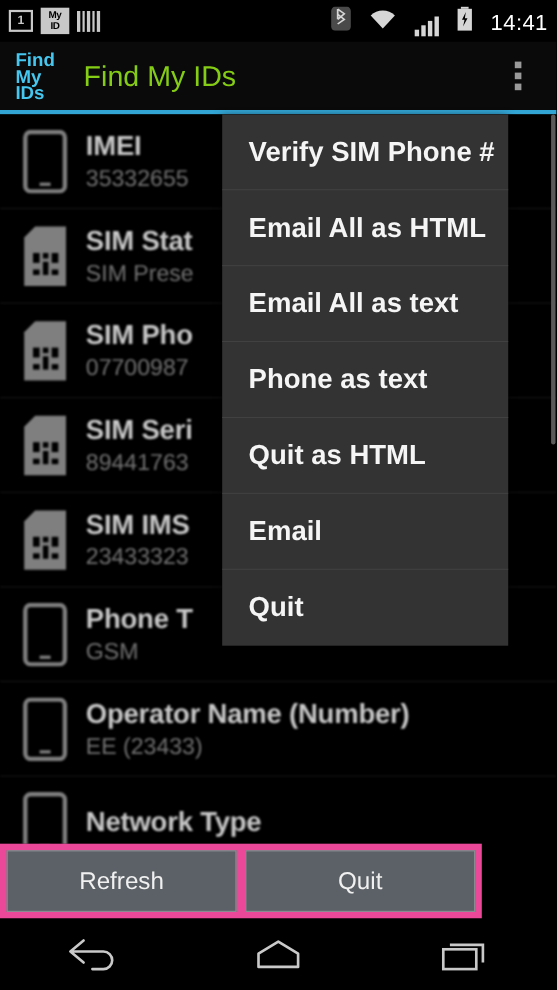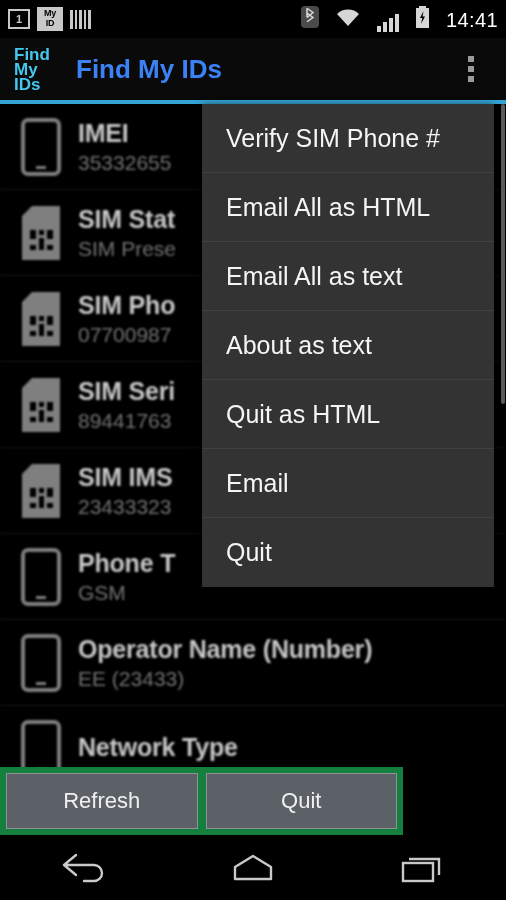--- a/index.html
+++ b/index.html
@@ -48,21 +48,21 @@
   
   #action-bar {
     position: absolute; top: 38px; left: 0; width: 506px; height: 62px;
     background: #0a0a0a; display: flex; align-items: center;
   }
   #app-icon {
     width: 52px; margin-left: 14px; color: #45c7ef;
     font-size: 17px; font-weight: bold; line-height: 15px;
   }
   #app-title {
-    color: #3b82f6; font-size: 26px; margin-left: 10px; font-weight: bold;
+    color: #84cc16; font-size: 26px; margin-left: 10px; font-weight: normal;
   }
   #overflow-menu-button {
     margin-left: auto; margin-right: 20px; width: 30px; height: 52px;
     display: flex; flex-direction: column; align-items: center;
     justify-content: center; gap: 4px; cursor: pointer;
   }
   #overflow-menu-button i {
     display: block; width: 6px; height: 6px; background: #9a9a9a;
   }
   #accent-line {
@@ -87,39 +87,40 @@
     letter-spacing: -0.2px;
   }
   .row-value {
     color: #7d7d7d; font-size: 21px; margin-top: 3px;
   }
   
   .list-row { filter: blur(1.1px); opacity: 0.92; }
 
   
   #overflow-dropdown {
-    position: absolute; top: 104px; left: 202px; width: 292px;
+    position: absolute; top: 104px; left: 202px; width: 260px;
     background: #333333; z-index: 40;
     box-shadow: 0 2px 8px rgba(0,0,0,0.8);
+    font-weight: bold;
   }
   .menu-item {
     height: 69px; display: flex; align-items: center;
     padding-left: 24px; color: #f5f5f5; font-size: 25px;
     border-bottom: 1px solid #414141; cursor: pointer;
   }
   .menu-item:last-child { border-bottom: none; }
   #menu-scrollbar {
     position: absolute; top: 104px; right: 1px; width: 4px; height: 300px;
     background: #5a5a5a; z-index: 41; border-radius: 2px;
   }
 
   
   #button-bar {
-    position: absolute; top: 767px; left: 0; width: 403px; height: 68px;
-    background: #15803d; display: flex; align-items: center;
+    position: absolute; top: 767px; left: 0; width: 438px; height: 68px;
+    background: #ec4899; display: flex; align-items: center;
     gap: 8px; padding: 0 6px; z-index: 50;
   }
   .action-button {
     flex: 1; height: 56px; background: #5b6166;
     border: 1px solid #8d9296; color: #f0f0f0; font-size: 22px;
     display: flex; align-items: center; justify-content: center;
     cursor: pointer;
   }
 
   
@@ -338,21 +339,21 @@
     <div class="menu-item">
       <span>Verify SIM Phone #</span>
     </div>
     <div class="menu-item">
       <span>Email All as HTML</span>
     </div>
     <div class="menu-item">
       <span>Email All as text</span>
     </div>
     <div class="menu-item">
-      <span>About as text</span>
+      <span>Phone as text</span>
     </div>
     <div class="menu-item">
       <span>Quit as HTML</span>
     </div>
     <div class="menu-item">
       <span>Email</span>
     </div>
     <div class="menu-item">
       <span>Quit</span>
     </div>

